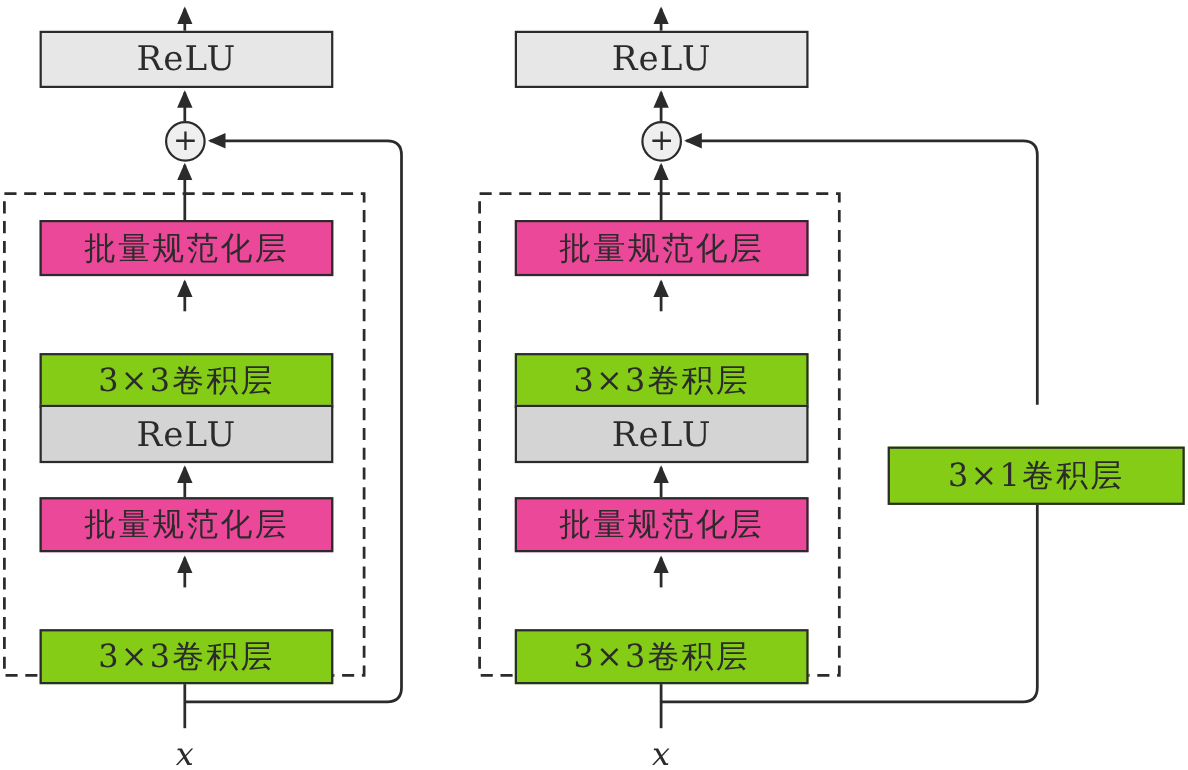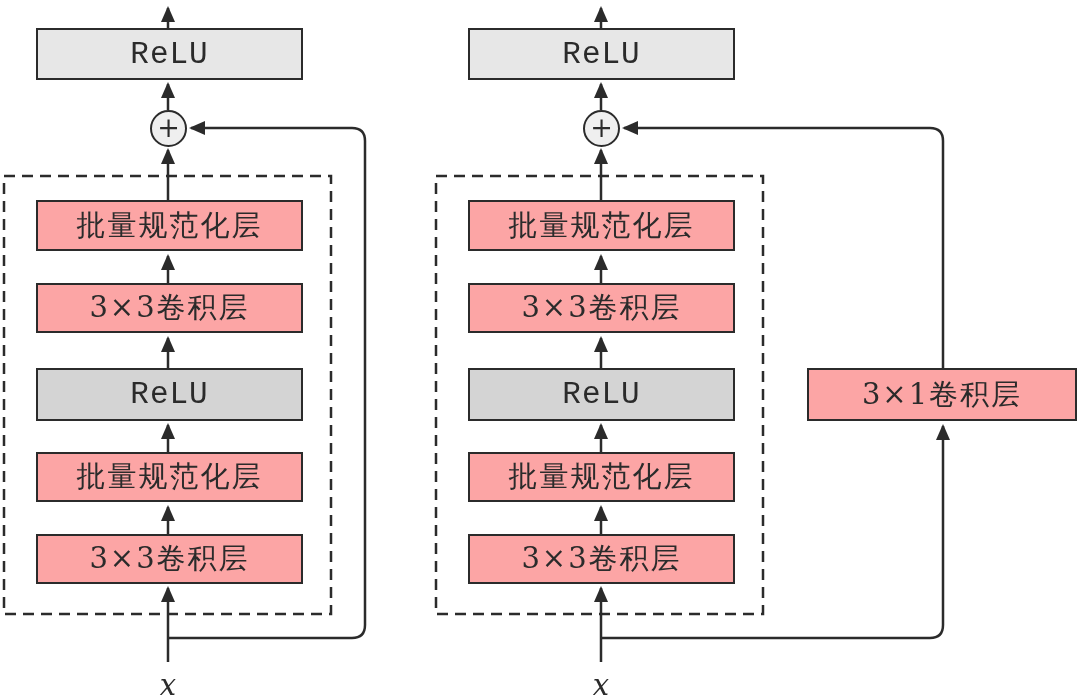--- a/index.html
+++ b/index.html
@@ -14,23 +14,23 @@
   #connectors{position:absolute;left:0;top:0;width:1080px;height:700px;}
   .node-box{
     position:absolute;
     box-sizing:border-box;
     border:2.5px solid #2b2b2b;
     display:flex;align-items:center;justify-content:center;
     font-size:29px;
     letter-spacing:2px;
     color:#2b2b2b;
   }
-  .relu-text{font-size:31px;letter-spacing:1px;font-family:Liberation Mono, monospace;}
-  .fill-white{background:#fca5a5;justify-content:center;}
-  .fill-light{background:#fca5a5;}
+  .relu-text{font-size:31px;letter-spacing:1px;}
+  .fill-white{background:#ec4899;justify-content:center;}
+  .fill-light{background:#84cc16;margin-top:38px;}
   .fill-mid{background:#d4d4d4;}
   .fill-top{background:#e7e7e7;}
   .add-node{
     position:absolute;
     box-sizing:border-box;
     width:37px;height:37px;
     border:2.5px solid #2b2b2b;
     border-radius:50%;
     background:#efefef;
     display:flex;align-items:center;justify-content:center;

